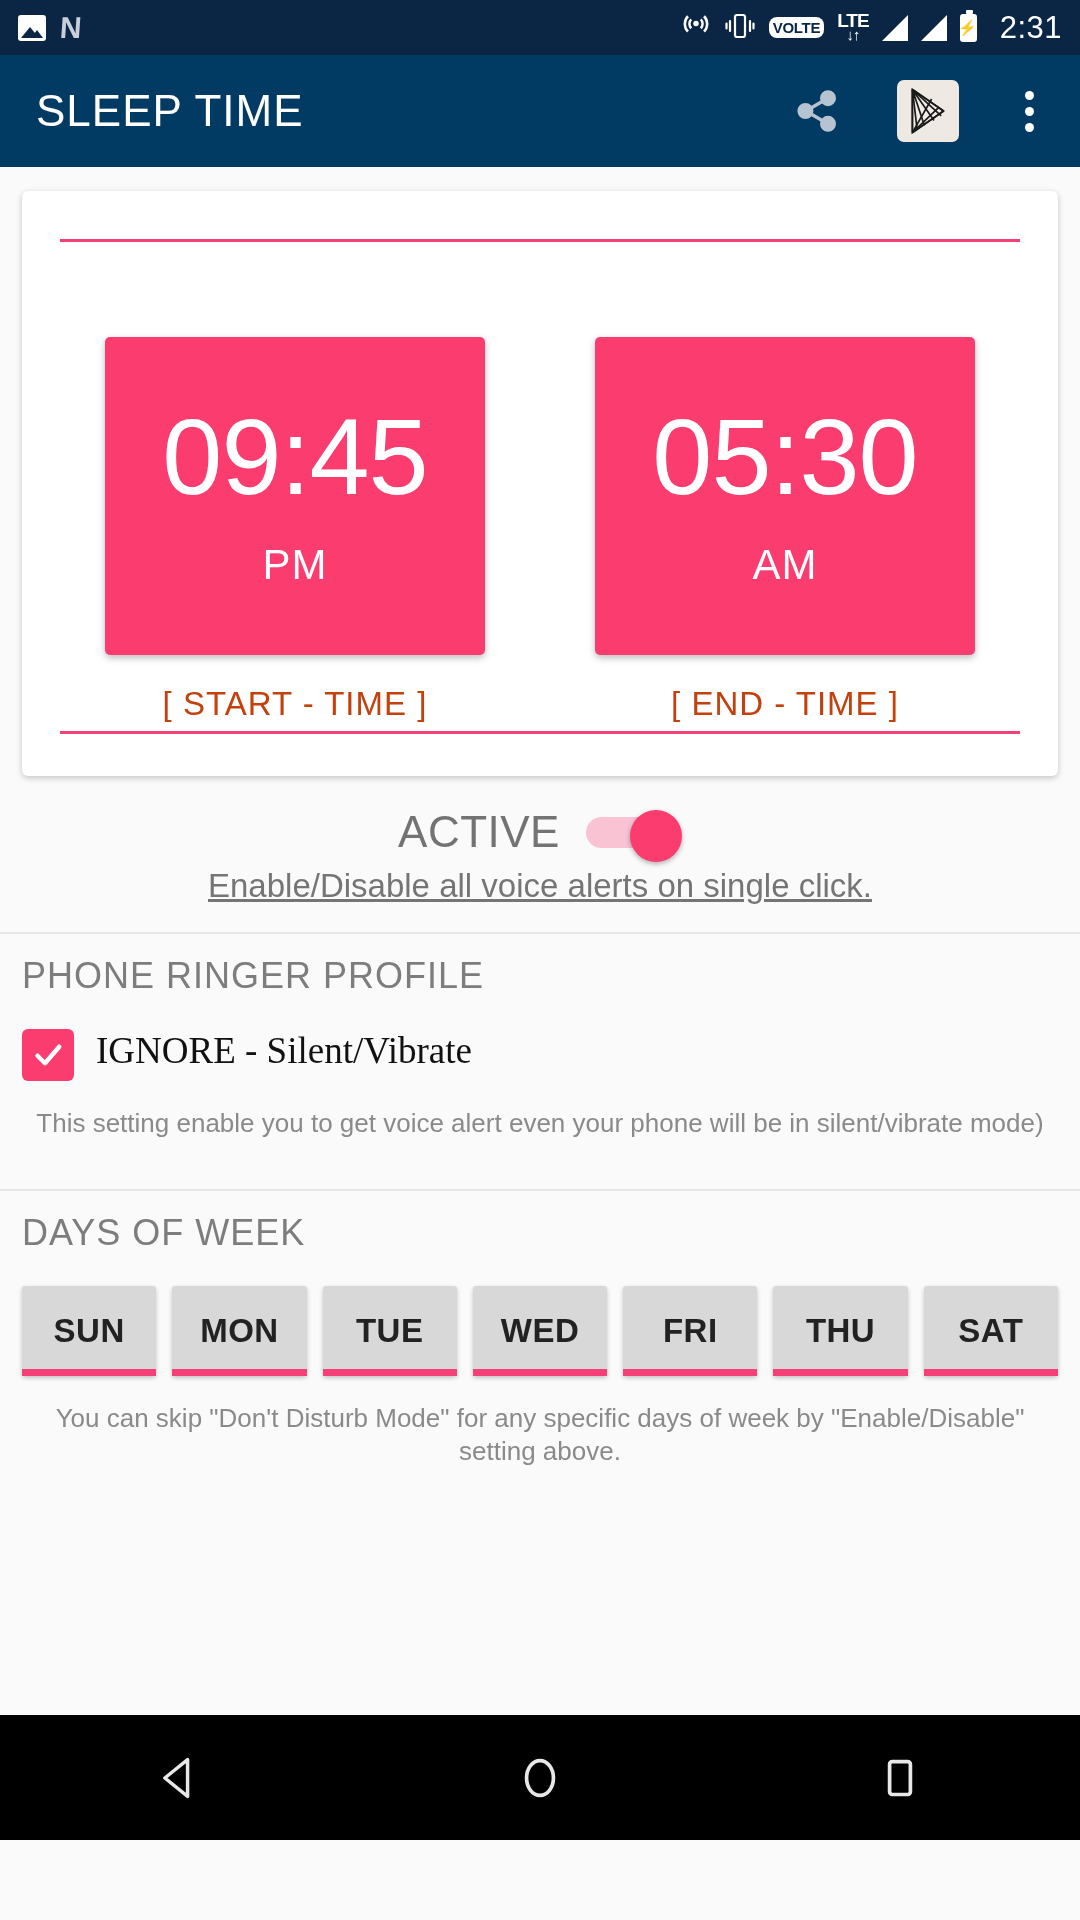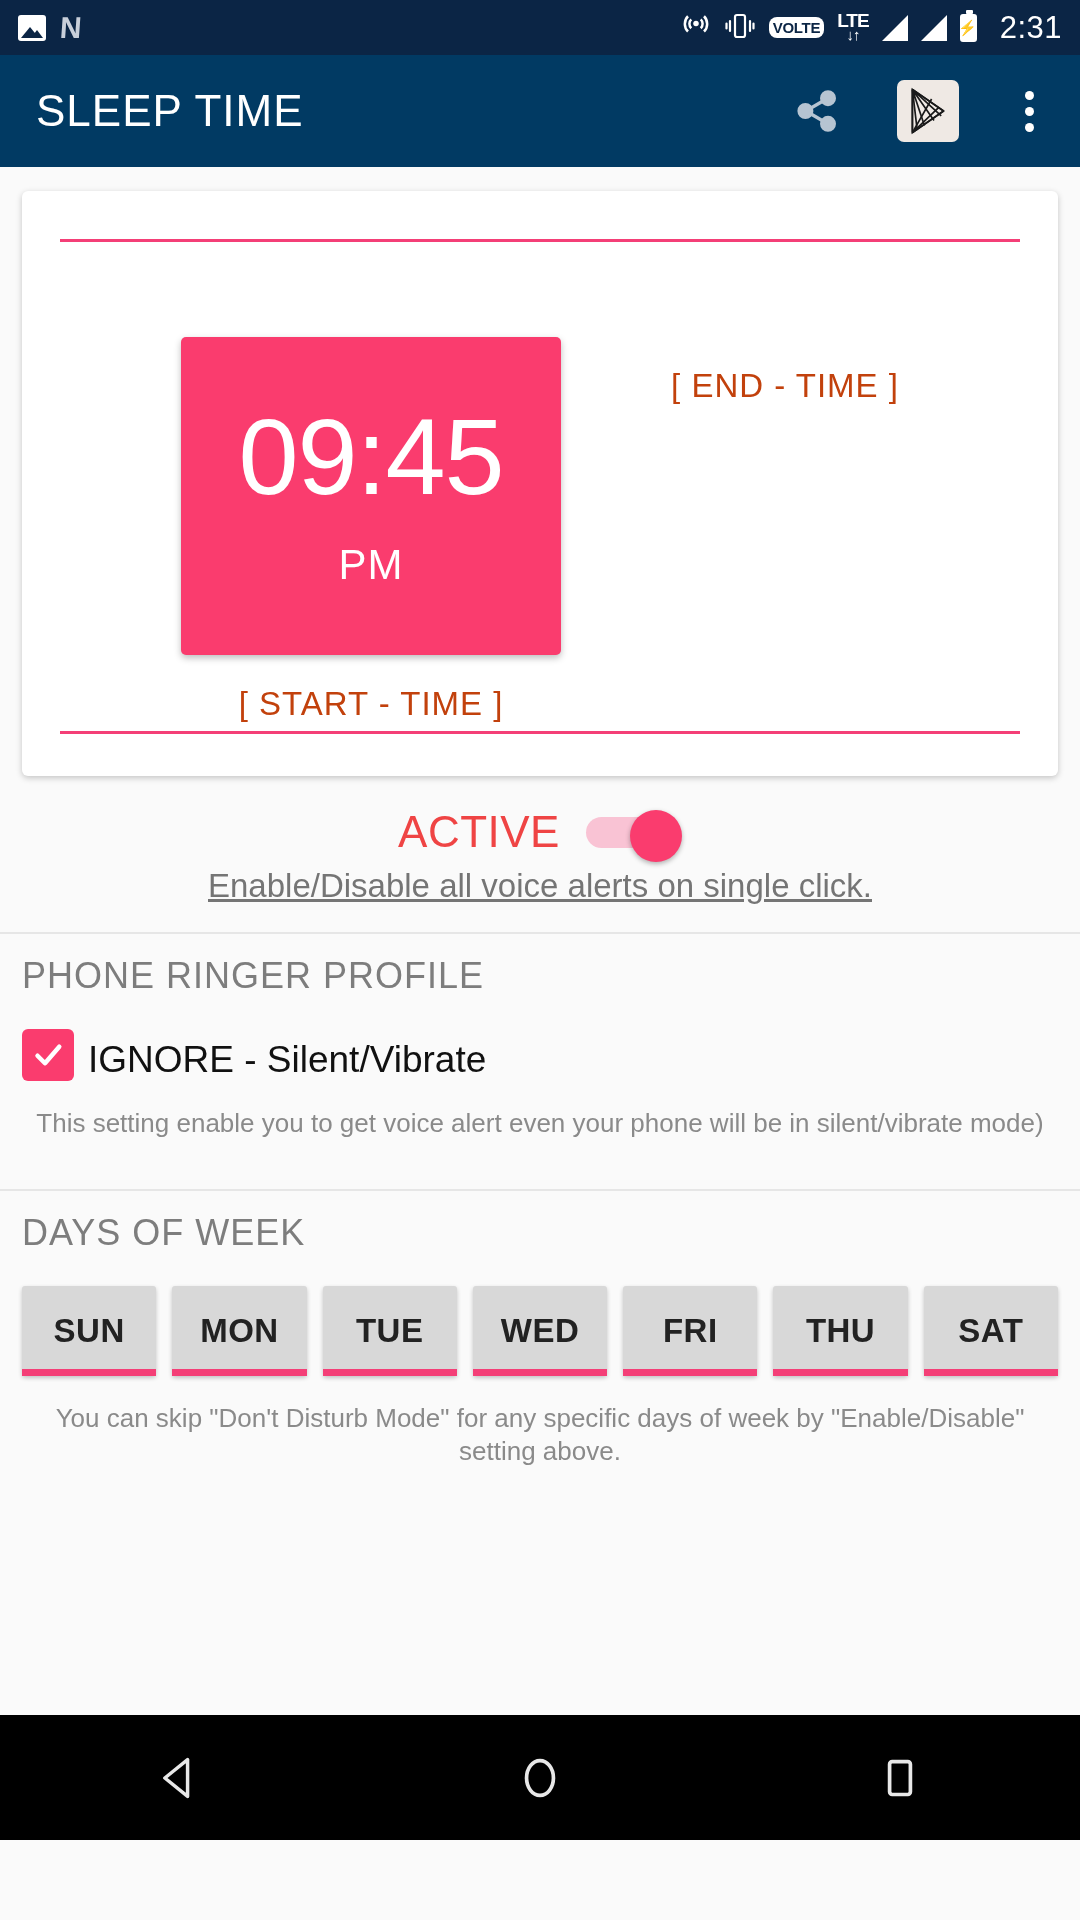--- a/index.html
+++ b/index.html
@@ -90,41 +90,41 @@
   .tile-time{ font-size:108px;font-weight:400;line-height:1;letter-spacing:-1px; }
   .tile-mer{ font-size:42px;margin-top:30px;letter-spacing:1px; }
   .tile-label{
     margin-top:30px;color:#c2410c;font-size:33px;letter-spacing:1px;
   }
 
   .active-row{
     position:absolute;top:640px;left:0;right:0;
     display:flex;align-items:center;justify-content:center;gap:26px;
   }
-  .active-label{ font-size:44px;color:#ef4444;letter-spacing:.5px; }
+  .active-label{ font-size:44px;color:#737373;letter-spacing:.5px; }
   .switch{ position:relative;width:96px;height:44px;display:flex;align-items:center; }
   .switch .track{
     position:absolute;left:0;top:7px;width:78px;height:31px;border-radius:16px;background:#f9c3d4;
   }
   .switch .knob{
     position:absolute;left:44px;top:0;width:52px;height:52px;border-radius:50%;
     background:#fa3c6e;box-shadow:0 2px 5px rgba(0,0,0,.3);
   }
   .active-sub{
     position:absolute;top:700px;left:0;right:0;text-align:center;
     font-size:33px;color:#757575;text-decoration:underline;
   }
 
   .divider{ position:absolute;left:0;right:0;height:2px;background:#e6e6e6; }
 
   .section-title{ font-size:36px;color:#7d7d7d;letter-spacing:1px; }
   .section-desc{ font-size:26px;color:#8a8a8a;line-height:1.28;text-align:center; }
 
   .ringer{ position:absolute;top:788px;left:22px;right:22px; }
-  .check-row{ display:flex;align-items:flex-end;gap:14px;margin-top:32px; }
+  .check-row{ display:flex;align-items:flex-start;gap:22px;margin-top:32px;font-family:Liberation Serif, serif; }
   .checkbox{
     width:52px;height:52px;background:#fa3c6e;border-radius:6px;
     display:flex;align-items:center;justify-content:center;
   }
   .check-label{ font-size:37px;color:#111; }
 
   .days{ position:absolute;top:1045px;left:22px;right:22px; }
   .day-row{ display:flex;gap:16px;margin-top:32px; }
   .day-btn{
     flex:1;height:90px;background:#d8d8d8;border-radius:3px;
@@ -218,20 +218,24 @@
     <div class="tiles">
       <div class="tile-col">
         <div class="tile">
           <div class="tile-time">09:45</div>
           <div class="tile-mer">PM</div>
         </div>
         <div class="tile-label">[ START - TIME ]</div>
       </div>
 
       <div class="tile-col">
+        <div class="tile">
+          <div class="tile-time">05:30</div>
+          <div class="tile-mer">AM</div>
+        </div>
         <div class="tile-label">[ END - TIME ]</div>
       </div>
     </div>
 
     <div class="rule bot"></div>
   </div>
 
   <div class="active-row">
     <span class="active-label">ACTIVE</span>
     <span class="switch">

